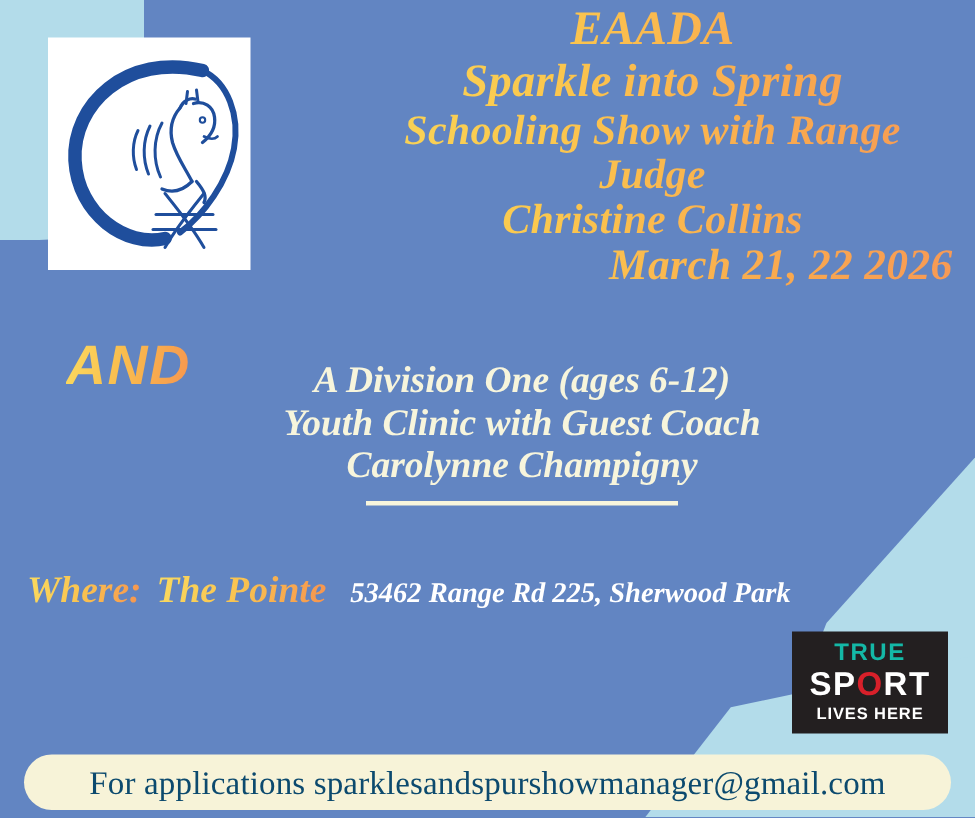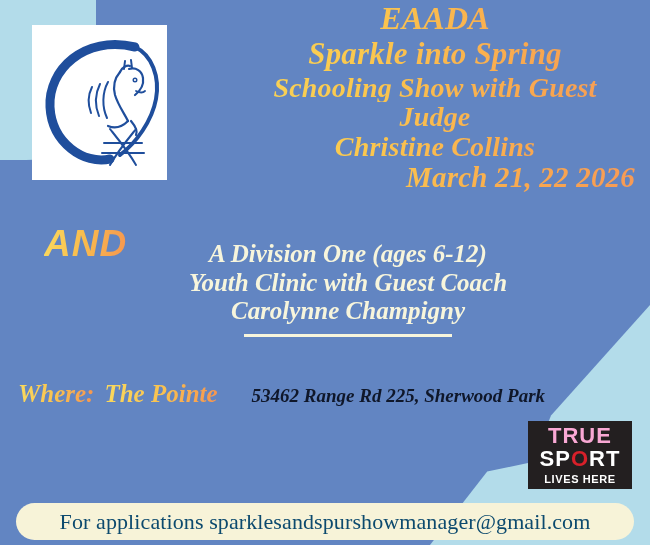--- a/index.html
+++ b/index.html
@@ -119,35 +119,35 @@
     font-family:"Liberation Serif", serif;
     font-style:italic;font-weight:bold;
     font-size:25px;
     background:linear-gradient(100deg,#fadb5f 0%,#f9c250 50%,#f6934f 100%);
     -webkit-background-clip:text;background-clip:text;
     color:transparent;-webkit-text-fill-color:transparent;
   }
   .addr{
     font-family:"Liberation Serif", serif;
     font-style:italic;font-weight:bold;
-    font-size:19px;color:#0f172a;
-    margin-left:24px;
+    font-size:19px;color:#ffffff;
+    margin-left:6px;
   }
 
   
   .truesport{
     position:absolute;left:528px;top:421px;
     width:104px;height:68px;
     background:#231f20;
     display:flex;flex-direction:column;
     align-items:center;justify-content:center;
     font-family:"Liberation Sans", sans-serif;
   }
   .ts-true{
-    color:#f9a8d4;font-weight:bold;font-size:22px;
+    color:#14b8a6;font-weight:bold;font-size:16px;
     letter-spacing:1px;line-height:1;
   }
   .ts-sport{
     color:#ffffff;font-weight:bold;font-size:22px;
     letter-spacing:1px;line-height:1.05;
   }
   .ts-sport .ts-o{color:#d8202a;}
   .ts-lives{
     color:#ffffff;font-weight:bold;font-size:11px;
     letter-spacing:.6px;margin-top:3px;line-height:1;
@@ -197,21 +197,21 @@
         <path d="M104 104 C 96 114, 86 126, 78 140" stroke-width="2"></path>
         <path d="M72 118 L 110 118" stroke-width="2"></path>
         <path d="M70 128 L 112 128" stroke-width="2"></path>
       </g>
     </svg>
   </div>
 
   <div class="headline">
     <span class="hl l1">EAADA</span>
     <span class="hl l2">Sparkle into Spring</span>
-    <span class="hl l3">Schooling Show with Guest</span>
+    <span class="hl l3">Schooling Show with Range</span>
     <span class="hl l4">Judge</span>
     <span class="hl l5">Christine Collins</span>
     <span class="hl l6">March 21, 22 2026</span>
   </div>
 
   <div class="and-word">AND</div>
 
   <div class="clinic">
     <span>A Division One (ages 6-12)</span>
     <span>Youth Clinic  with Guest Coach</span>

